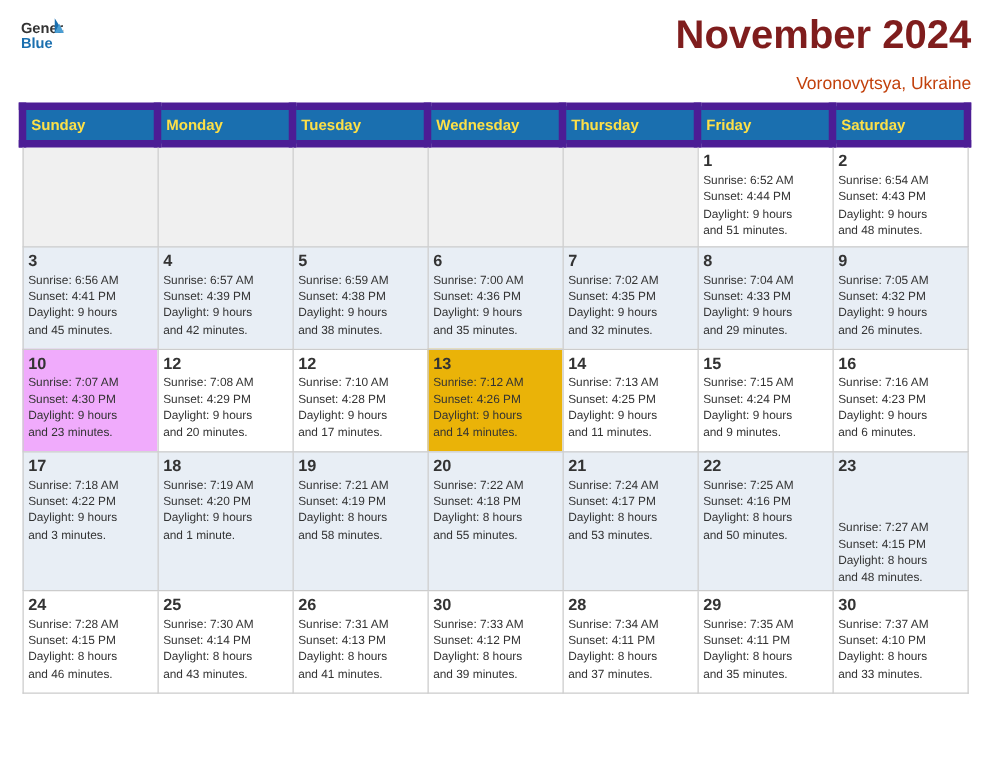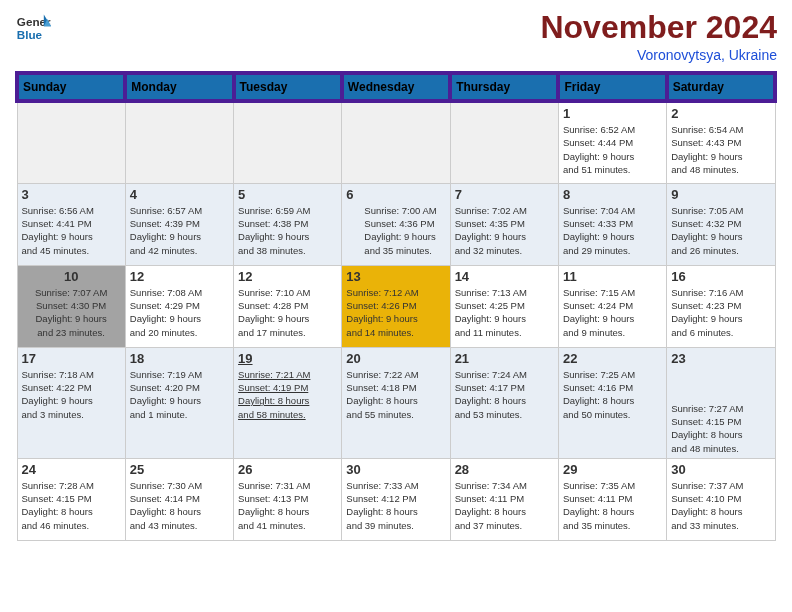--- a/index.html
+++ b/index.html
@@ -33,36 +33,36 @@
       text-align: right;
     }
     .month-title {
       font-size: 32px;
       font-weight: bold;
       color: #7f1d1d;
       line-height: 1.1;
     }
     .location {
       font-size: 14px;
-      color: #1d4ed8;
-      margin-top: 2px;
+      color: #c2410c;
+      margin-top: 13px;
     }
     .calendar {
       width: 100%;
       border-collapse: collapse;
       table-layout: fixed;
     }
     .calendar th {
       background: #1a6faf;
-      color: #000000;
+      color: #fde047;
       font-size: 12px;
       font-weight: bold;
       padding: 5px 4px;
       text-align: left;
-      border: 4px solid #4c1d95;
+      border: 6px solid #4c1d95;
     }
     .calendar td {
       vertical-align: top;
       border: 1px solid #ccc;
       padding: 3px 4px;
       font-size: 10px;
       color: #333;
       background: #fff;
       height: 82px;
     }
@@ -149,21 +149,21 @@
           </td>
           <td style="background: rgb(232, 238, 245);">
             <span class="day-num">5</span>
             <div class="day-detail" style="white-space: pre-line;">Sunrise: 6:59 AM
 Sunset: 4:38 PM
 Daylight: 9 hours
 and 38 minutes.</div>
           </td>
           <td style="background: rgb(232, 238, 245);">
             <span class="day-num">6</span>
-            <div class="day-detail" style="white-space: pre-line; margin-left: 18px;">Sunrise: 7:00 AM
+            <div class="day-detail" style="white-space: pre-line;">Sunrise: 7:00 AM
 Sunset: 4:36 PM
 Daylight: 9 hours
 and 35 minutes.</div>
           </td>
           <td style="background: rgb(232, 238, 245);">
             <span class="day-num">7</span>
             <div class="day-detail" style="white-space: pre-line;">Sunrise: 7:02 AM
 Sunset: 4:35 PM
 Daylight: 9 hours
 and 32 minutes.</div>
@@ -177,21 +177,21 @@
           </td>
           <td style="background: rgb(232, 238, 245);">
             <span class="day-num">9</span>
             <div class="day-detail" style="white-space: pre-line;">Sunrise: 7:05 AM
 Sunset: 4:32 PM
 Daylight: 9 hours
 and 26 minutes.</div>
           </td>
         </tr>
         <tr>
-          <td style="background: #a3a3a3; text-align: center;">
+          <td style="background: #f0abfc;">
             <span class="day-num">10</span>
             <div class="day-detail" style="white-space: pre-line;">Sunrise: 7:07 AM
 Sunset: 4:30 PM
 Daylight: 9 hours
 and 23 minutes.</div>
           </td>
           <td style="background: rgb(255, 255, 255);">
             <span class="day-num">12</span>
             <div class="day-detail" style="white-space: pre-line;">Sunrise: 7:08 AM
 Sunset: 4:29 PM
@@ -213,21 +213,21 @@
 and 14 minutes.</div>
           </td>
           <td style="background: rgb(255, 255, 255);">
             <span class="day-num">14</span>
             <div class="day-detail" style="white-space: pre-line;">Sunrise: 7:13 AM
 Sunset: 4:25 PM
 Daylight: 9 hours
 and 11 minutes.</div>
           </td>
           <td style="background: rgb(255, 255, 255);">
-            <span class="day-num">11</span>
+            <span class="day-num">15</span>
             <div class="day-detail" style="white-space: pre-line;">Sunrise: 7:15 AM
 Sunset: 4:24 PM
 Daylight: 9 hours
 and 9 minutes.</div>
           </td>
           <td style="background: rgb(255, 255, 255);">
             <span class="day-num">16</span>
             <div class="day-detail" style="white-space: pre-line;">Sunrise: 7:16 AM
 Sunset: 4:23 PM
 Daylight: 9 hours
@@ -242,21 +242,21 @@
 Daylight: 9 hours
 and 3 minutes.</div>
           </td>
           <td style="background: rgb(232, 238, 245);">
             <span class="day-num">18</span>
             <div class="day-detail" style="white-space: pre-line;">Sunrise: 7:19 AM
 Sunset: 4:20 PM
 Daylight: 9 hours
 and 1 minute.</div>
           </td>
-          <td style="background: rgb(232, 238, 245); text-decoration: underline;">
+          <td style="background: rgb(232, 238, 245);">
             <span class="day-num">19</span>
             <div class="day-detail" style="white-space: pre-line;">Sunrise: 7:21 AM
 Sunset: 4:19 PM
 Daylight: 8 hours
 and 58 minutes.</div>
           </td>
           <td style="background: rgb(232, 238, 245);">
             <span class="day-num">20</span>
             <div class="day-detail" style="white-space: pre-line;">Sunrise: 7:22 AM
 Sunset: 4:18 PM

